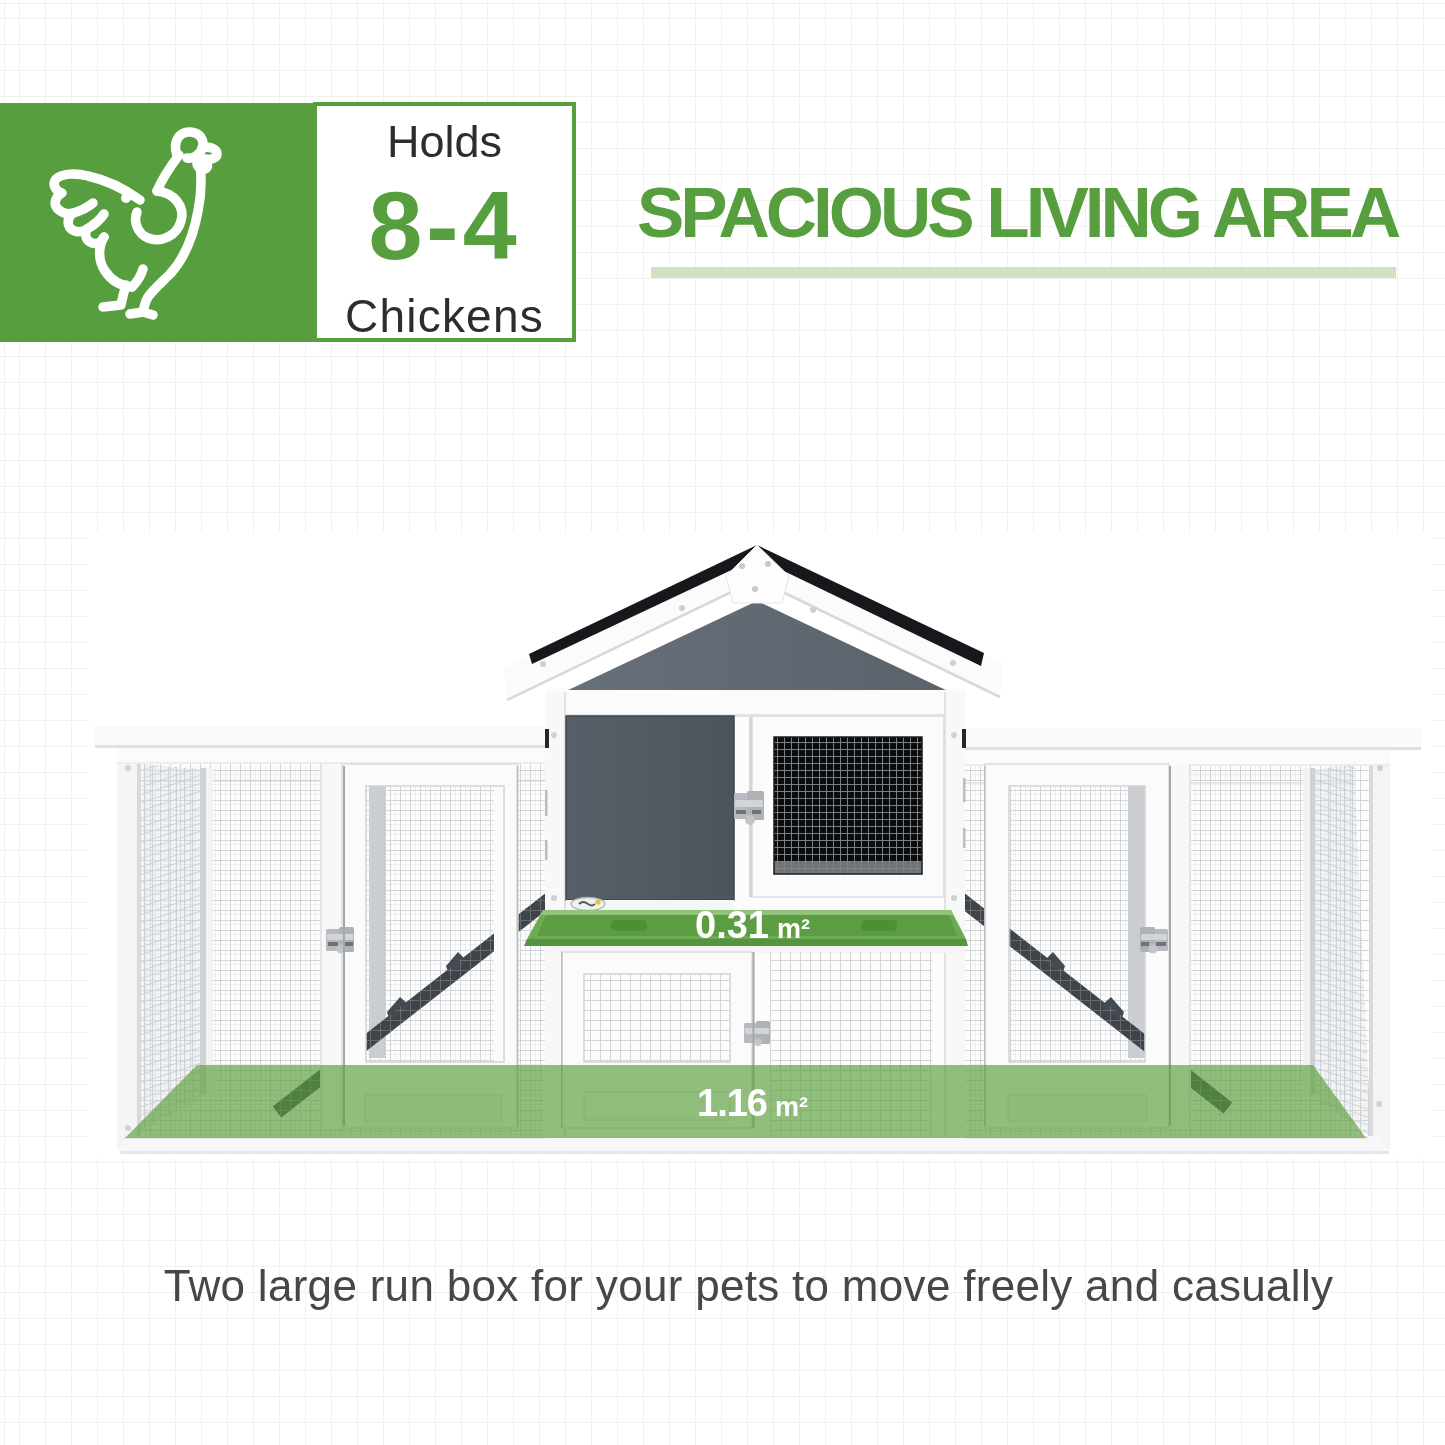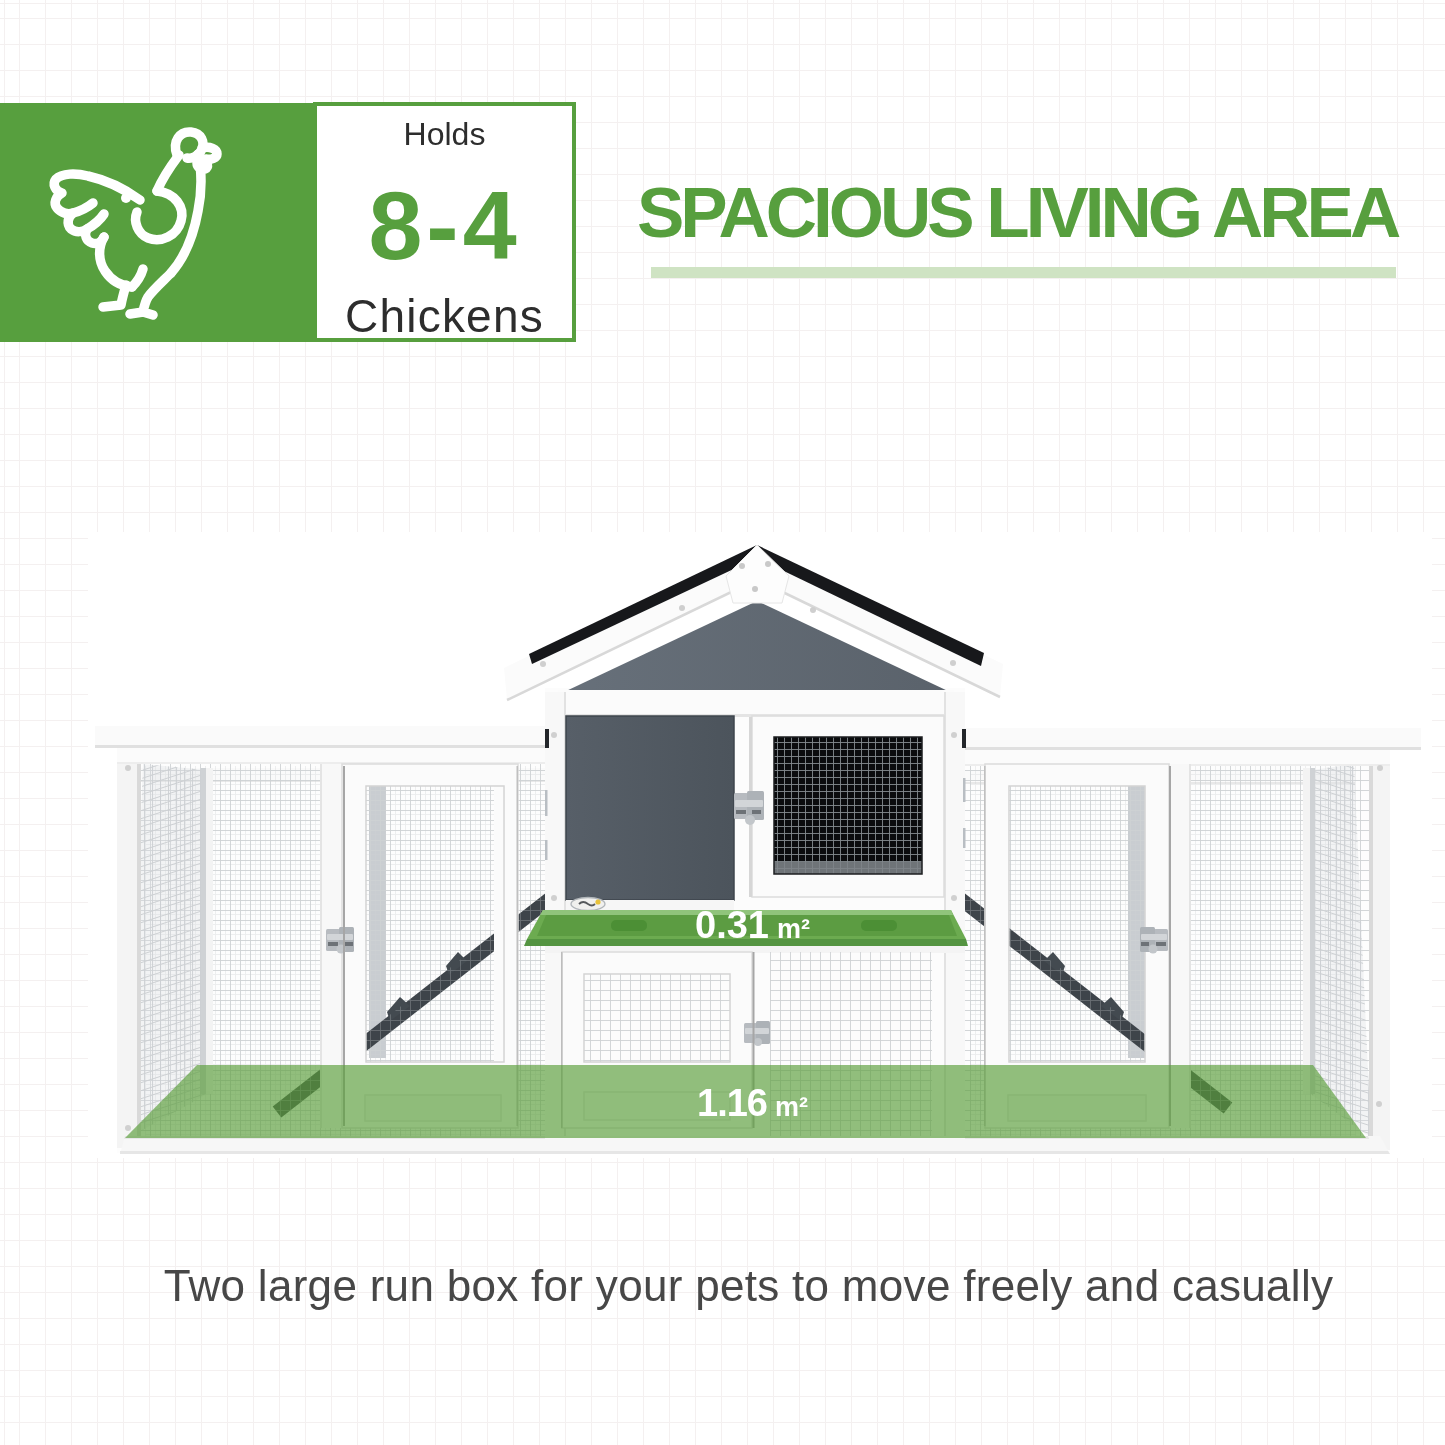--- a/index.html
+++ b/index.html
@@ -46,21 +46,21 @@
     <path d="M86,175 C84,182 82,189 81,195 M81,195 L63,197"></path>
 
     <path d="M131,163 C122,172 113,180 108,187 C105,192 104,197 103,202 M103,202 L90,204 M103,202 L113,205"></path>
 
     <path d="M92,177 C97,172 101,166 103,159"></path>
   </g>
 </svg>
 
 <div class="abs" style="left:313px;top:102px;width:263px;height:240px;background:#ffffff;border:4px solid #579f3e;box-sizing:border-box;"></div>
 
-<div class="abs" style="left:313px;top:116px;width:263px;text-align:center;font-size:32px;color:#2d2d2d;">Holds</div>
+<div class="abs" style="left:313px;top:116px;width:263px;text-align:center;font-size:45px;color:#2d2d2d;">Holds</div>
 
 <div class="abs" style="left:313px;top:170px;width:263px;text-align:center;font-size:97px;font-weight:bold;color:#579f3e;letter-spacing:4px;">8-4</div>
 
 <div class="abs" style="left:637px;top:172px;width:790px;font-size:71px;font-weight:bold;color:#579f3e;letter-spacing:-4px;white-space:nowrap;">SPACIOUS LIVING AREA</div>
 
 <div class="abs" style="left:313px;top:289px;width:263px;text-align:center;font-size:46px;color:#2d2d2d;letter-spacing:1.2px;">Chickens</div>
 
 <div class="abs" style="left:651px;top:267px;width:745px;height:11px;background:#cfe3c3;"></div>
 
 <svg class="abs" style="left:88px;top:530px;" width="1344" height="630" viewBox="88 530 1344 630">

